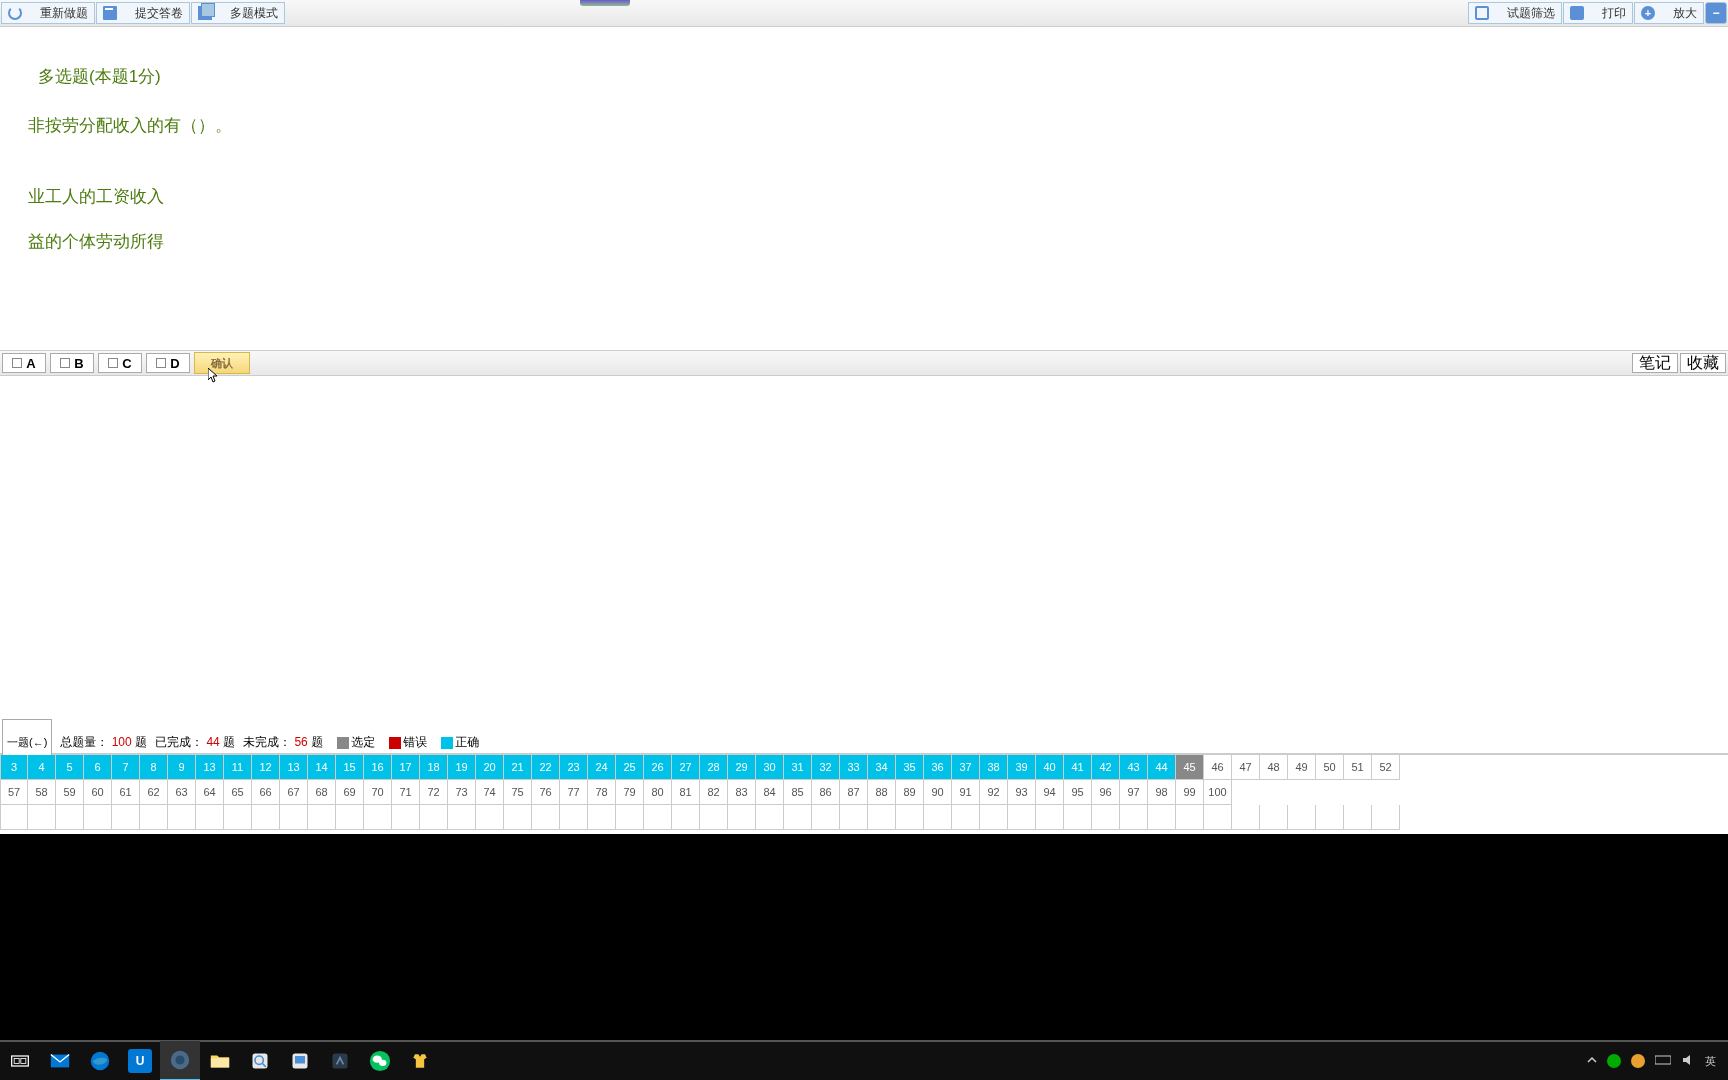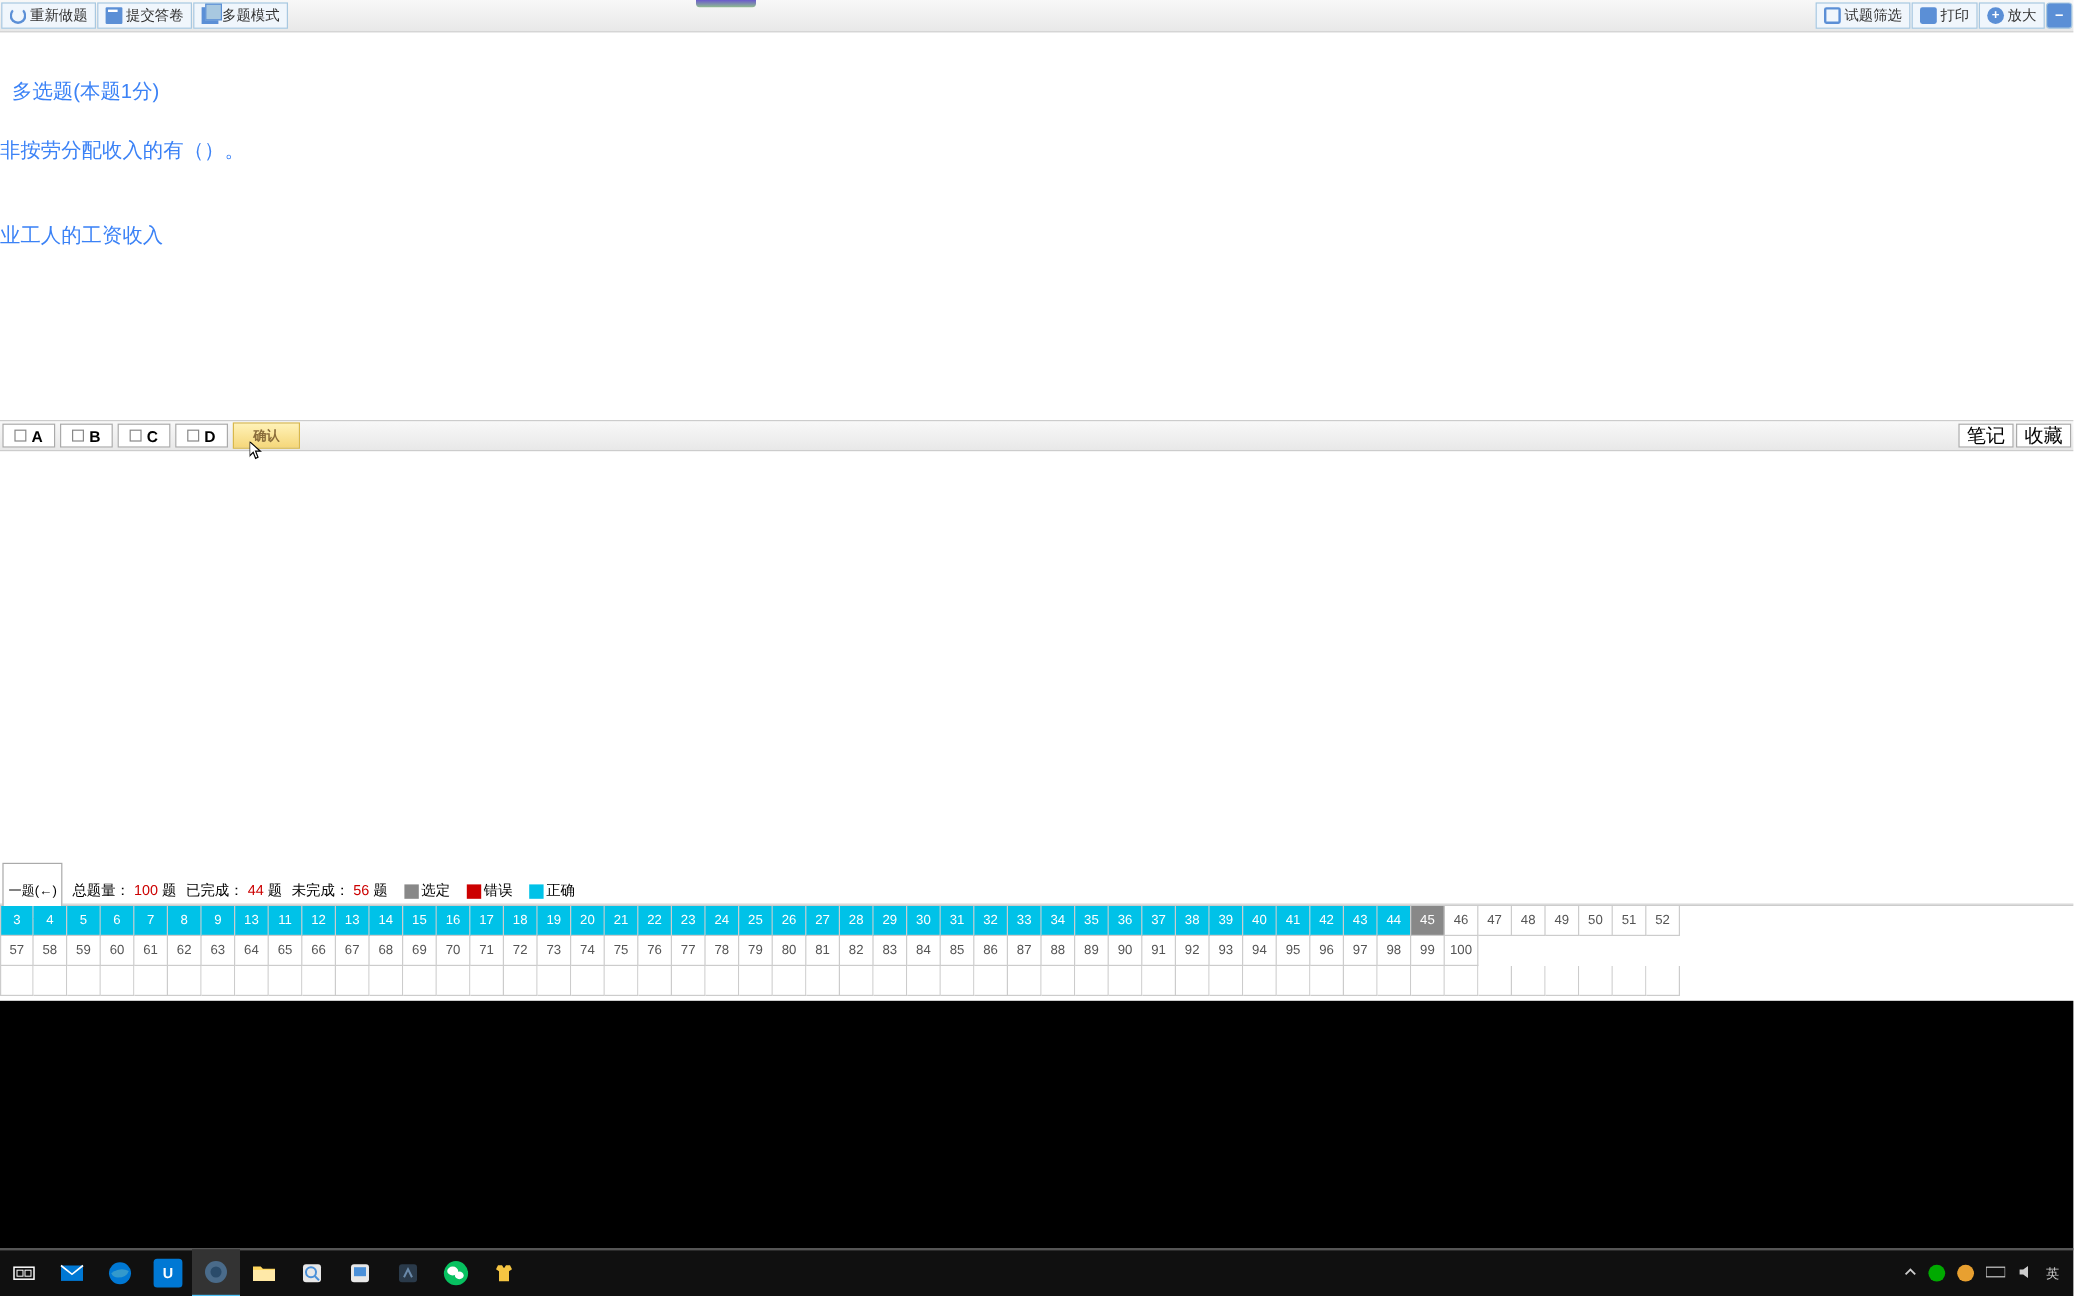--- a/index.html
+++ b/index.html
@@ -1,33 +1,33 @@
 <!DOCTYPE html>
 <html><head>
 <meta charset="utf-8">
 <style>
 * { margin: 0; padding: 0; box-sizing: border-box; }
 body { font-family: "Microsoft YaHei", Arial, sans-serif; font-size: 12px; background: #fff; overflow: hidden; width: 1728px; height: 1080px; position: relative;}
 .top-toolbar { height: 27px; background: linear-gradient(#f8f8f8, #e8e8e8); border-bottom: 1px solid #ccc; display: flex; justify-content: space-between; align-items: center; padding: 0 1px;}
 .top-toolbar .left, .top-toolbar .right { display: flex; gap: 1px;}
-.tbtn { display: flex; align-items: center; gap: 3px; padding: 2px 6px; border: 1px solid #a8c8e0; background: #f0f6fc; cursor: pointer; font-size: 12px; color: #333; height: 22px;}
+.tbtn { display: flex; align-items: center; gap: 18px; padding: 2px 6px; border: 1px solid #a8c8e0; background: #f0f6fc; cursor: pointer; font-size: 12px; color: #333; height: 22px;}
 .tbtn .ic { width: 14px; height: 14px; display: inline-block; }
 .tbtn.round { width: 22px; padding: 0; justify-content: center; border-radius: 3px; background: #5b8fd6; color:#fff; font-weight:bold;}
 .ic-refresh { border: 2px solid #5b8fd6; border-radius: 50%; border-top-color: transparent; width:12px; height:12px;}
 .ic-submit { background: #5b8fd6; width:12px; height:14px; border-radius:1px; position:relative;}
 .ic-submit::after{content:""; position:absolute; left:2px; top:2px; width:8px; height:2px; background:#fff;}
 .ic-multi { background:#5b8fd6; width:12px; height:12px; position:relative;}
 .ic-multi::after{content:""; position:absolute; left:3px; top:-3px; width:12px; height:12px; background:#a8c8e0; border:1px solid #5b8fd6;}
 .ic-filter{ width:12px; height:12px; border:2px solid #5b8fd6; border-radius:2px;}
 .ic-print{ width:14px; height:12px; background:#5b8fd6; border-radius:2px;}
 .ic-zoom{ width:14px; height:14px; border-radius:50%; background:#5b8fd6; color:#fff; display:flex; align-items:center; justify-content:center; font-size:11px; font-weight:bold;}
 
 .logo-badge { position:absolute; top:0; left:580px; width:50px; height:6px; background:linear-gradient(#6a5acd, #8fbc8f); border-radius:0 0 3px 3px;}
 
-.question-area { padding: 30px 0 0 0; font-size: 16px; color: #3b82f6;}
+.question-area { padding: 30px 0 0 0; font-size: 16px; color: #4d7c0f; margin-left: 28px;}
 .q-header { margin: 8px 10px; font-size:17px;}
 .q-text { margin: 26px 0 0 0; font-size: 17px;}
 .q-options { margin-top: 48px;}
 .q-options div { margin-bottom: 22px; font-size:17px;}
 
 .answer-bar { position: absolute; top: 350px; left:0; right:0; height: 26px; background: linear-gradient(#f8f8f8, #e8e8e8); border-top:1px solid #ccc; border-bottom:1px solid #ccc; display:flex; align-items:center; padding: 0 2px; justify-content: space-between;}
 .answer-left { display:flex; gap:4px; align-items:center;}
 .opt-btn { width:44px; height:20px; border:1px solid #aaa; background:#fff; display:flex; align-items:center; justify-content:center; gap:4px; cursor:pointer; font-size:12px;}
 .opt-btn .chk { width:10px; height:10px; border:1px solid #888; display:inline-block;}
 .opt-btn .lb { font-weight:bold; font-size:13px;}
@@ -100,20 +100,21 @@
     </div>
     <div class="tbtn round">−</div>
   </div>
 </div>
 
 <div class="question-area">
   <div class="q-header">多选题(本题1分)</div>
   <div class="q-text">非按劳分配收入的有（）。</div>
   <div class="q-options">
     <div>业工人的工资收入</div>
+    <div>益的个体劳动所得</div>
   </div>
 </div>
 
 <div class="answer-bar">
   <div class="answer-left">
     <div class="opt-btn">
       <span class="chk"></span>
       <span class="lb">A</span>
     </div>
     <div class="opt-btn">

